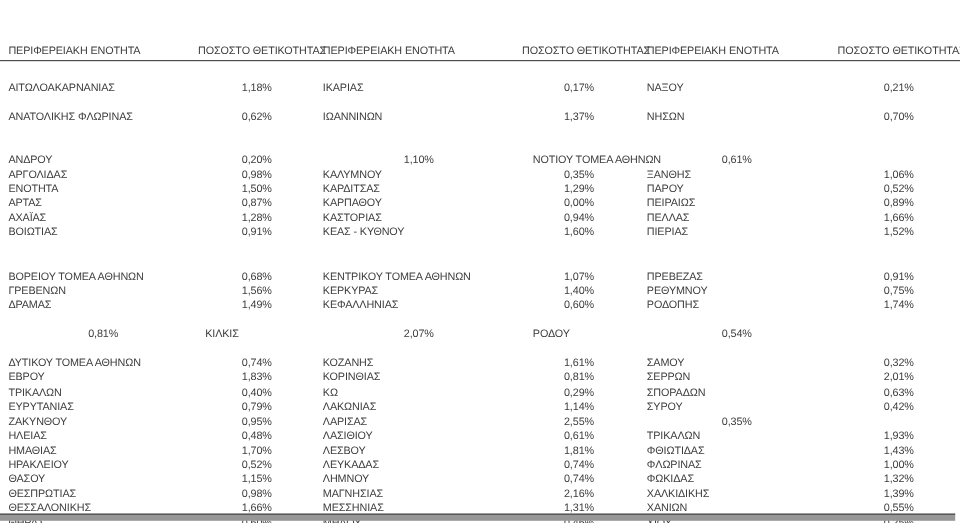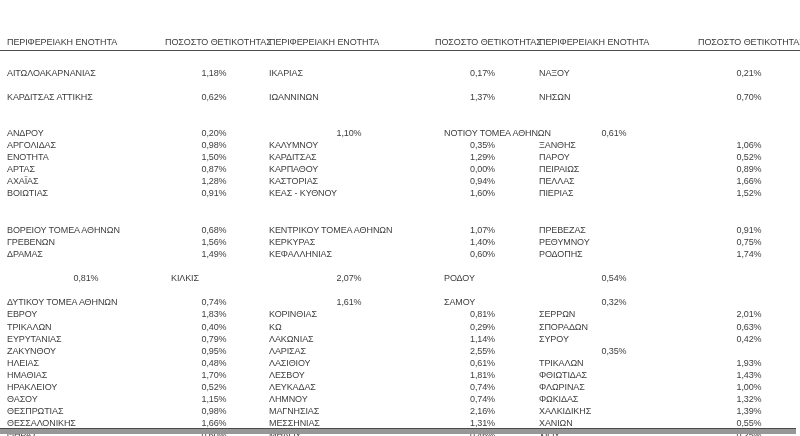--- a/index.html
+++ b/index.html
@@ -97,21 +97,21 @@
       </div>
       <div class="row">
         <span class="cell name n1"></span>
         <span class="cell val"></span>
         <span class="cell name n2"></span>
         <span class="cell val"></span>
         <span class="cell name n3"></span>
         <span class="cell val"></span>
       </div>
       <div class="row">
-        <span class="cell name n1">ΚΑΡΔΙΤΣΑΣ ΑΤΤΙΚΗΣ</span>
+        <span class="cell name n1">ΑΝΑΤΟΛΙΚΗΣ ΦΛΩΡΙΝΑΣ</span>
         <span class="cell val">0,62%</span>
         <span class="cell name n2">ΙΩΑΝΝΙΝΩΝ</span>
         <span class="cell val">1,37%</span>
         <span class="cell name n3">ΝΗΣΩΝ</span>
         <span class="cell val">0,70%</span>
       </div>
       <div class="row">
         <span class="cell name n1"></span>
         <span class="cell val"></span>
         <span class="cell name n2"></span>
@@ -233,20 +233,21 @@
         <span class="cell name n1"></span>
         <span class="cell val"></span>
         <span class="cell name n2"></span>
         <span class="cell val"></span>
         <span class="cell name n3"></span>
         <span class="cell val"></span>
       </div>
       <div class="row">
         <span class="cell name n1">ΔΥΤΙΚΟΥ ΤΟΜΕΑ ΑΘΗΝΩΝ</span>
         <span class="cell val">0,74%</span>
+        <span class="cell name n2">ΚΟΖΑΝΗΣ</span>
         <span class="cell val">1,61%</span>
         <span class="cell name n3">ΣΑΜΟΥ</span>
         <span class="cell val">0,32%</span>
       </div>
       <div class="row">
         <span class="cell name n1">ΕΒΡΟΥ</span>
         <span class="cell val">1,83%</span>
         <span class="cell name n2">ΚΟΡΙΝΘΙΑΣ</span>
         <span class="cell val">0,81%</span>
         <span class="cell name n3">ΣΕΡΡΩΝ</span>

